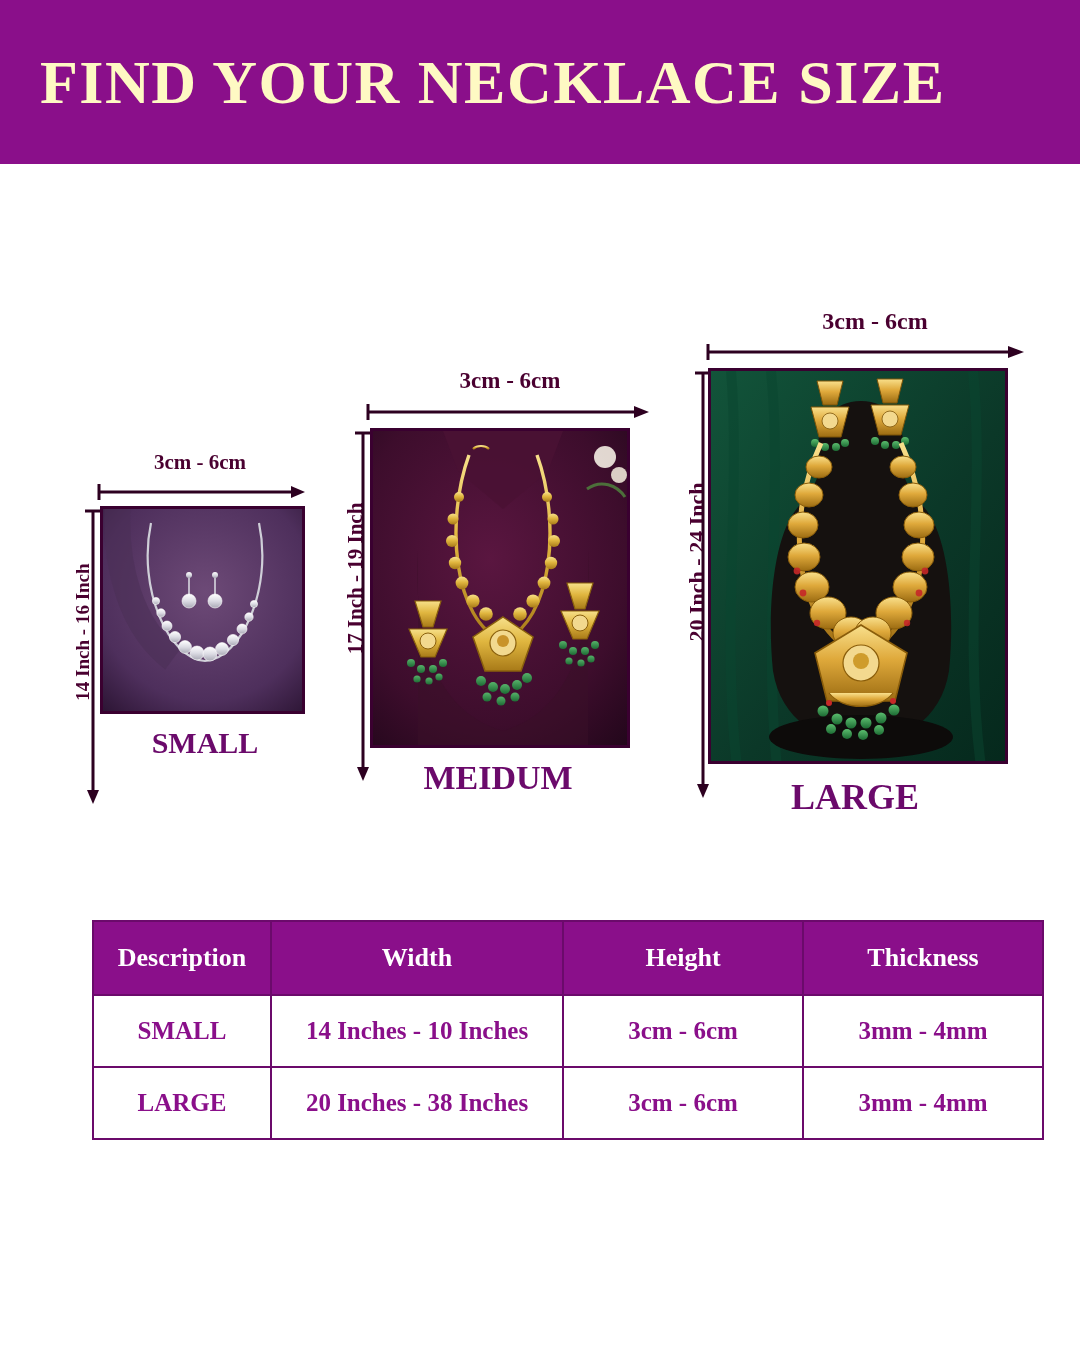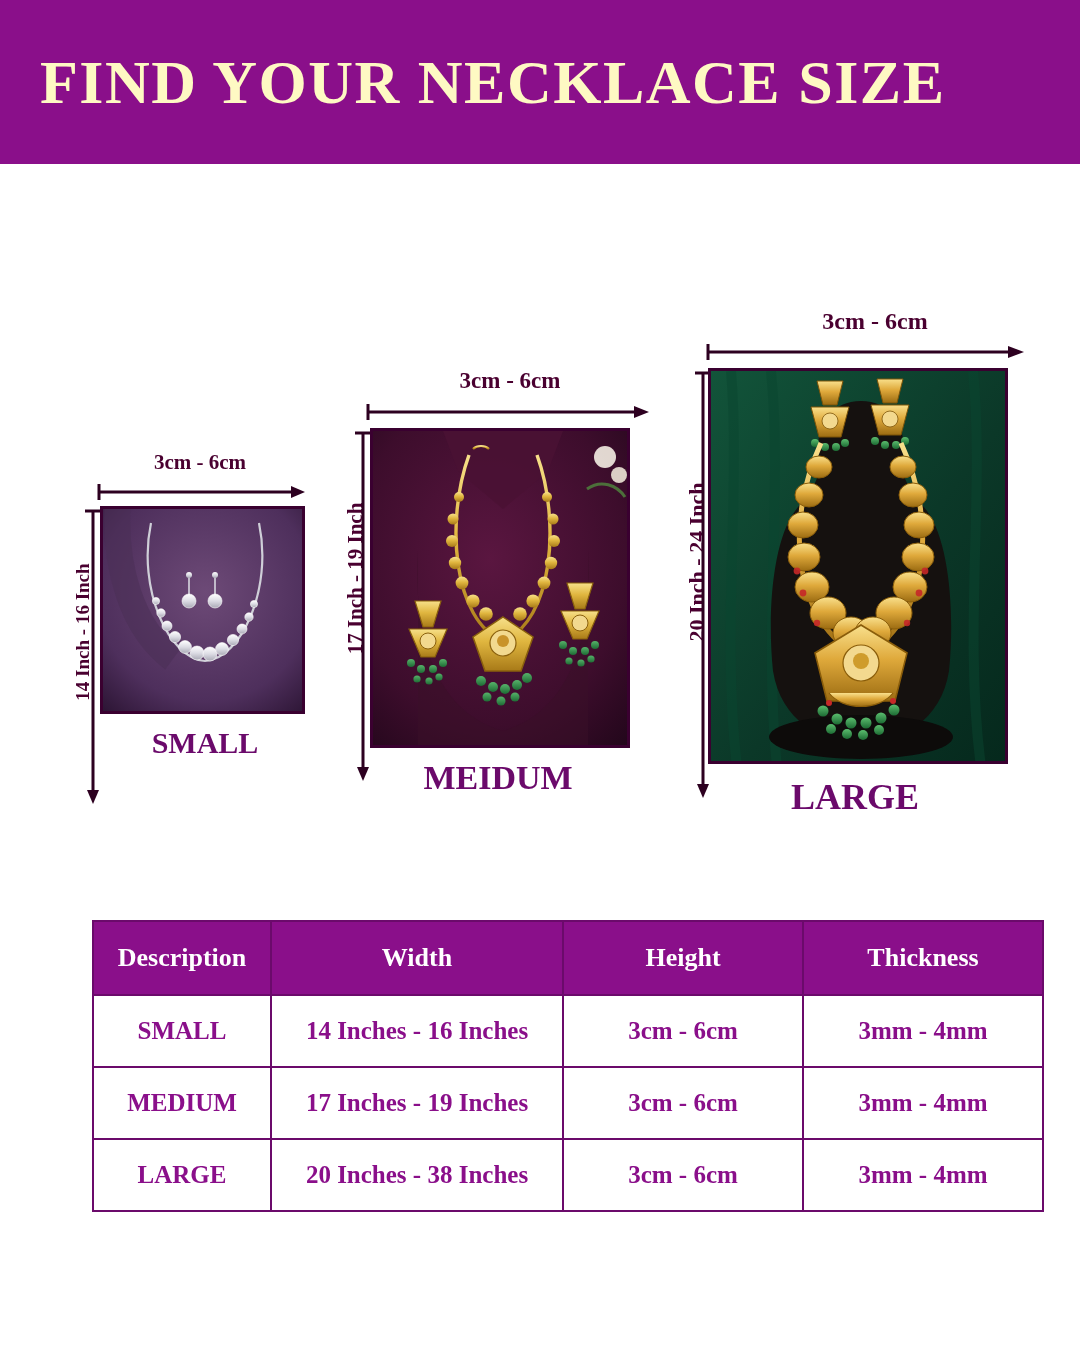--- a/index.html
+++ b/index.html
@@ -458,27 +458,21 @@
         <tr>
           <th>Description</th>
           <th>Width</th>
           <th>Height</th>
           <th>Thickness</th>
         </tr>
       </thead>
       <tbody>
         <tr>
           <td class="desc">SMALL</td>
-          <td>14 Inches - 16 Inches</td>
-          <td>3cm - 6cm</td>
-          <td>3mm - 4mm</td>
-        </tr>
-        <tr>
-          <td class="desc">MEDIUM</td>
-          <td>17 Inches - 19 Inches</td>
+          <td>14 Inches - 10 Inches</td>
           <td>3cm - 6cm</td>
           <td>3mm - 4mm</td>
         </tr>
         <tr>
           <td class="desc">LARGE</td>
           <td>20 Inches - 38 Inches</td>
           <td>3cm - 6cm</td>
           <td>3mm - 4mm</td>
         </tr>
       </tbody>

